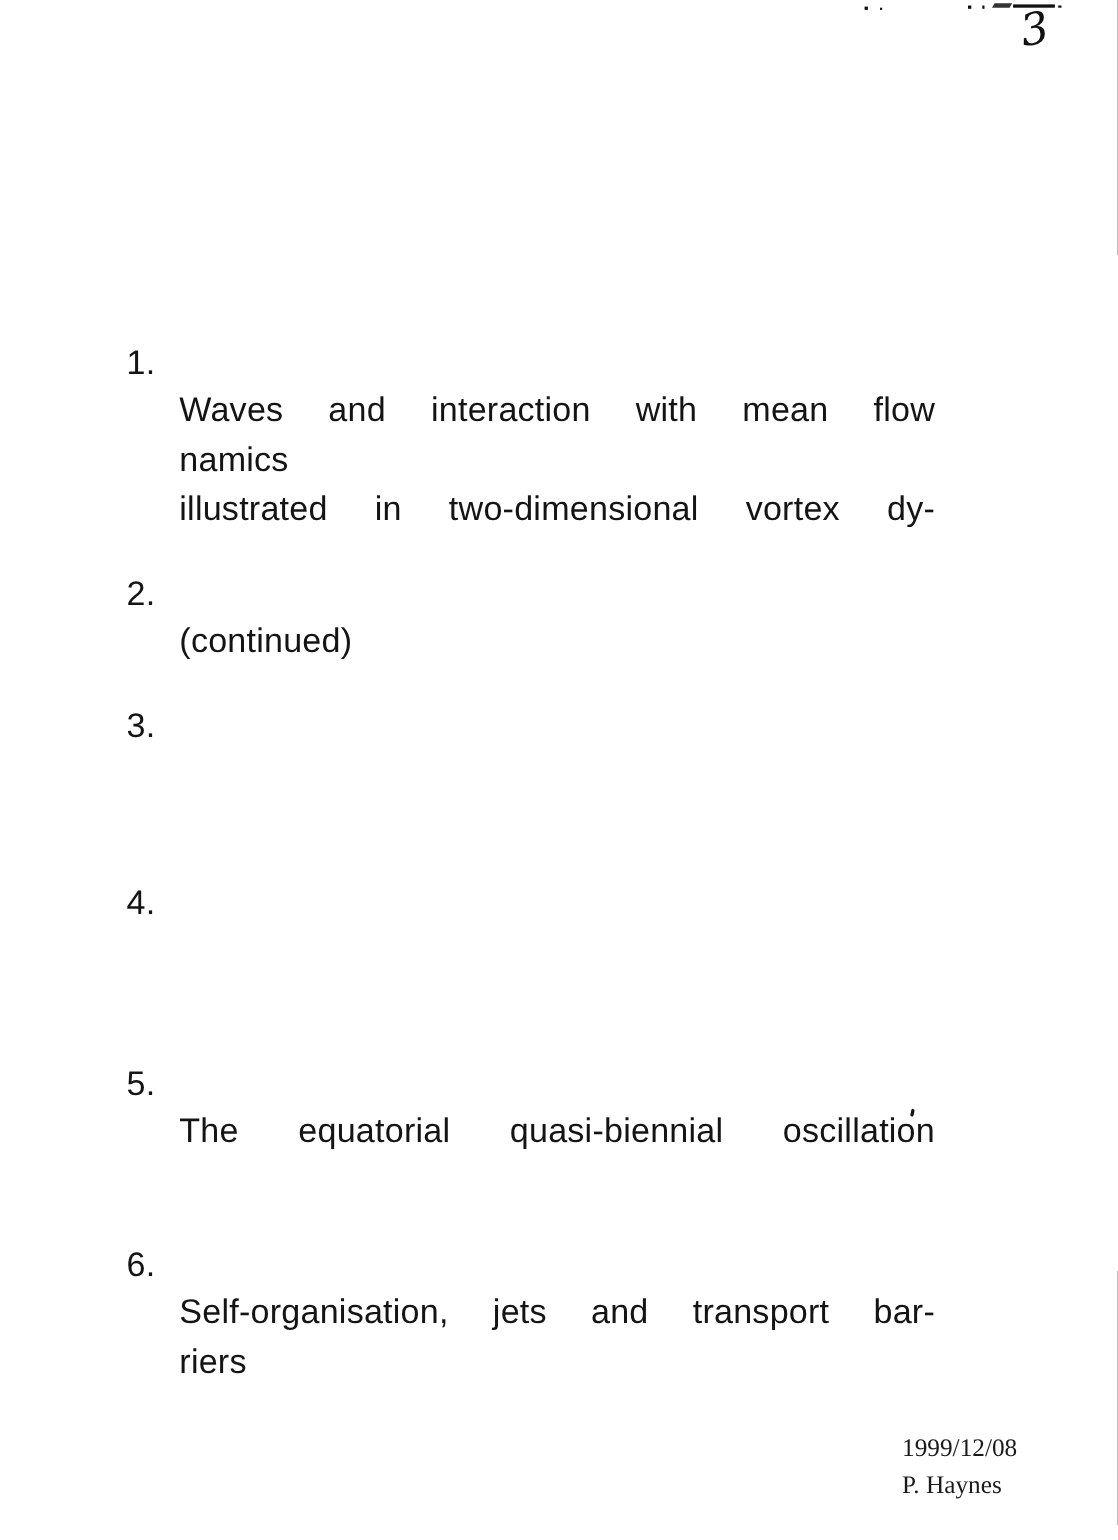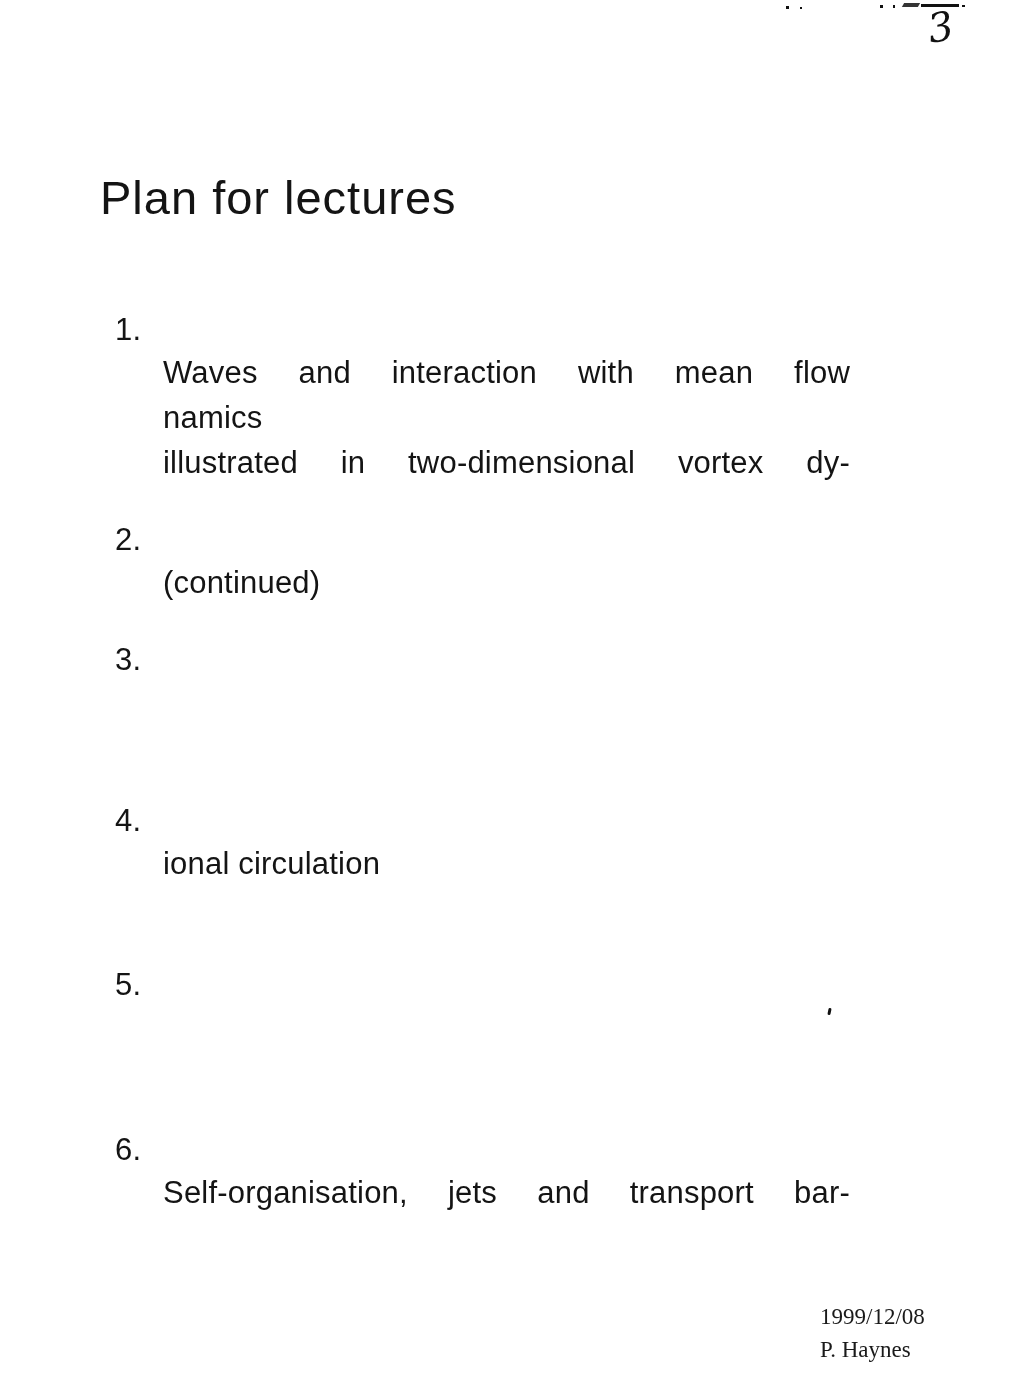--- a/index.html
+++ b/index.html
@@ -104,21 +104,20 @@
   <span class="artifact a-dot2"></span>
   <span class="artifact a-dot3"></span>
   <span class="artifact a-dot4"></span>
   <span class="artifact a-scrib"></span>
   <span class="artifact a-line"></span>
   <span class="artifact a-dot5"></span>
   <span class="artifact a-speck"></span>
 
   <div class="page-number">3</div>
 
-  <h1 class="title">Plan for lectures</h1>
 
   <div class="item item-1">
     <span class="num">1.</span>
     <div class="body">
       <div class="line just">Waves and interaction with mean flow</div>
       <div class="line">namics</div>
       <div class="line just">illustrated in two-dimensional vortex dy-</div>
     </div>
   </div>
 
@@ -131,34 +130,35 @@
 
   <div class="item item-3">
     <span class="num">3.</span>
     <div class="body">
     </div>
   </div>
 
   <div class="item item-4">
     <span class="num">4.</span>
     <div class="body">
-      <div class="line">ional circulation</div>
     </div>
   </div>
 
   <div class="item item-5">
     <span class="num">5.</span>
     <div class="body">
+      <div class="line just">The equatorial quasi-biennial oscillation</div>
     </div>
   </div>
 
   <div class="item item-6">
     <span class="num">6.</span>
     <div class="body">
       <div class="line just">Self-organisation, jets and transport bar-</div>
+      <div class="line">riers</div>
     </div>
   </div>
 
   <div class="footer">
     <div>1999/12/08</div>
     <div>P. Haynes</div>
   </div>
 
 </div>
 

